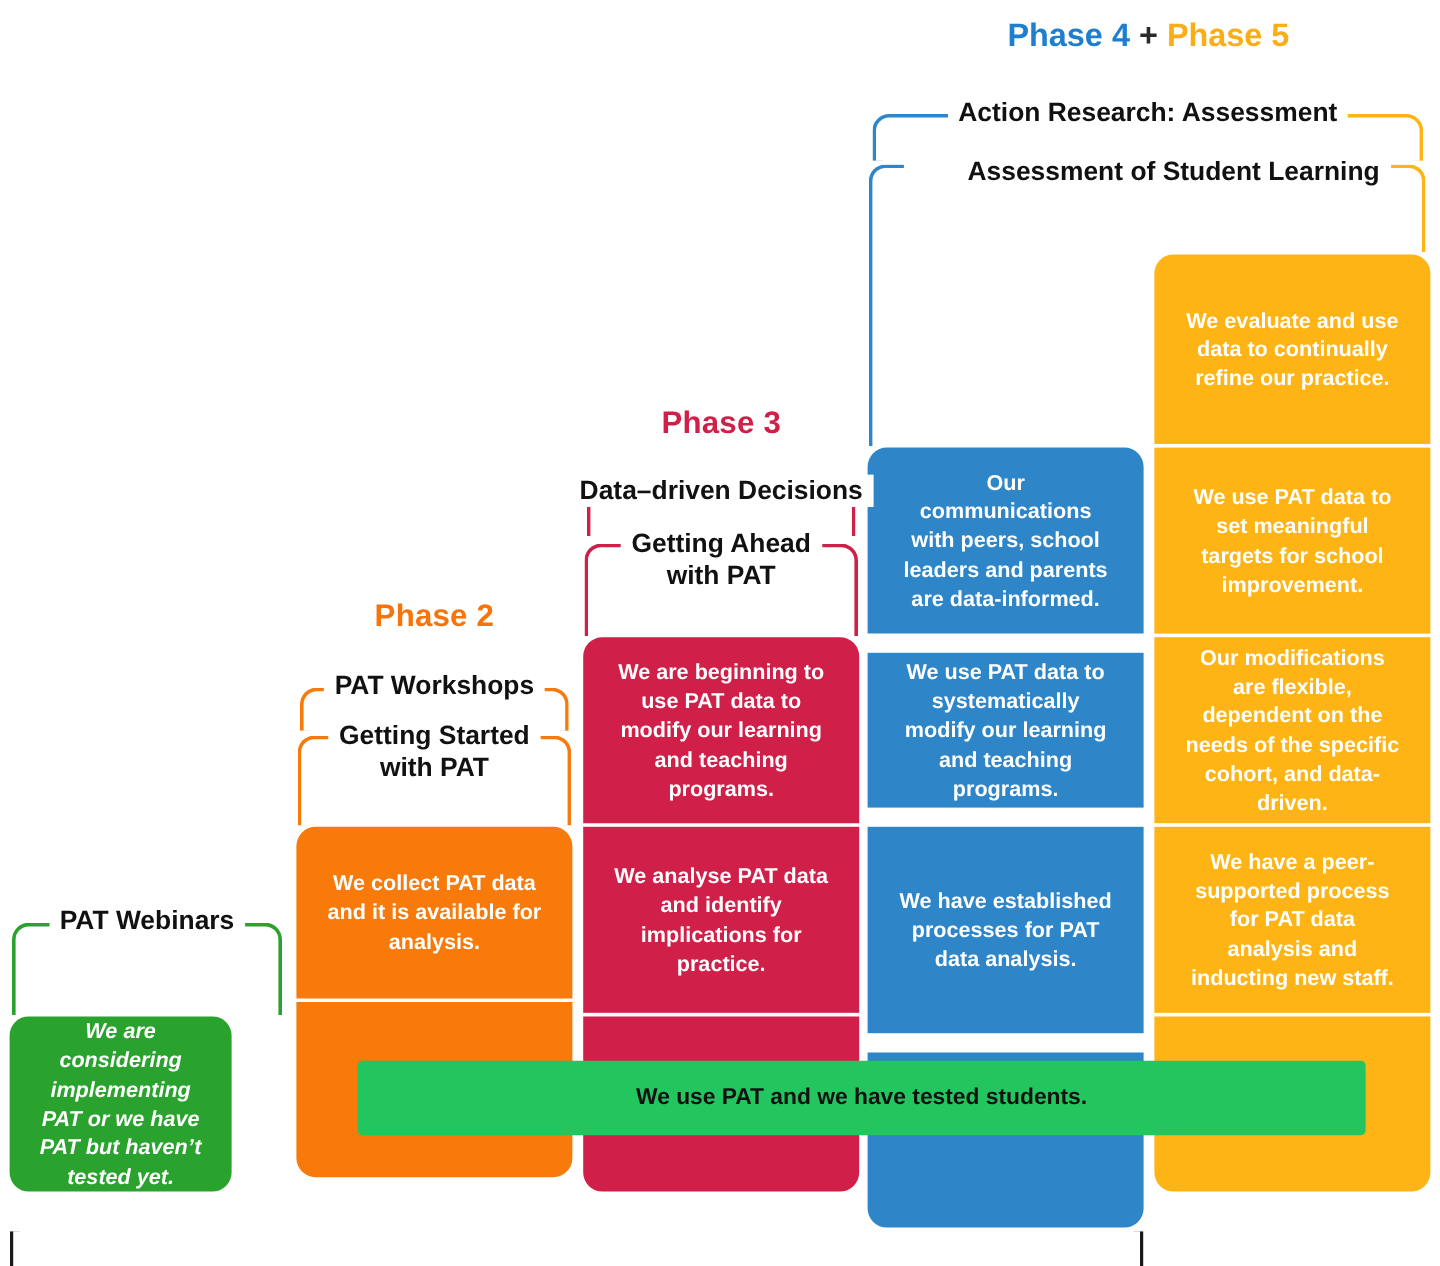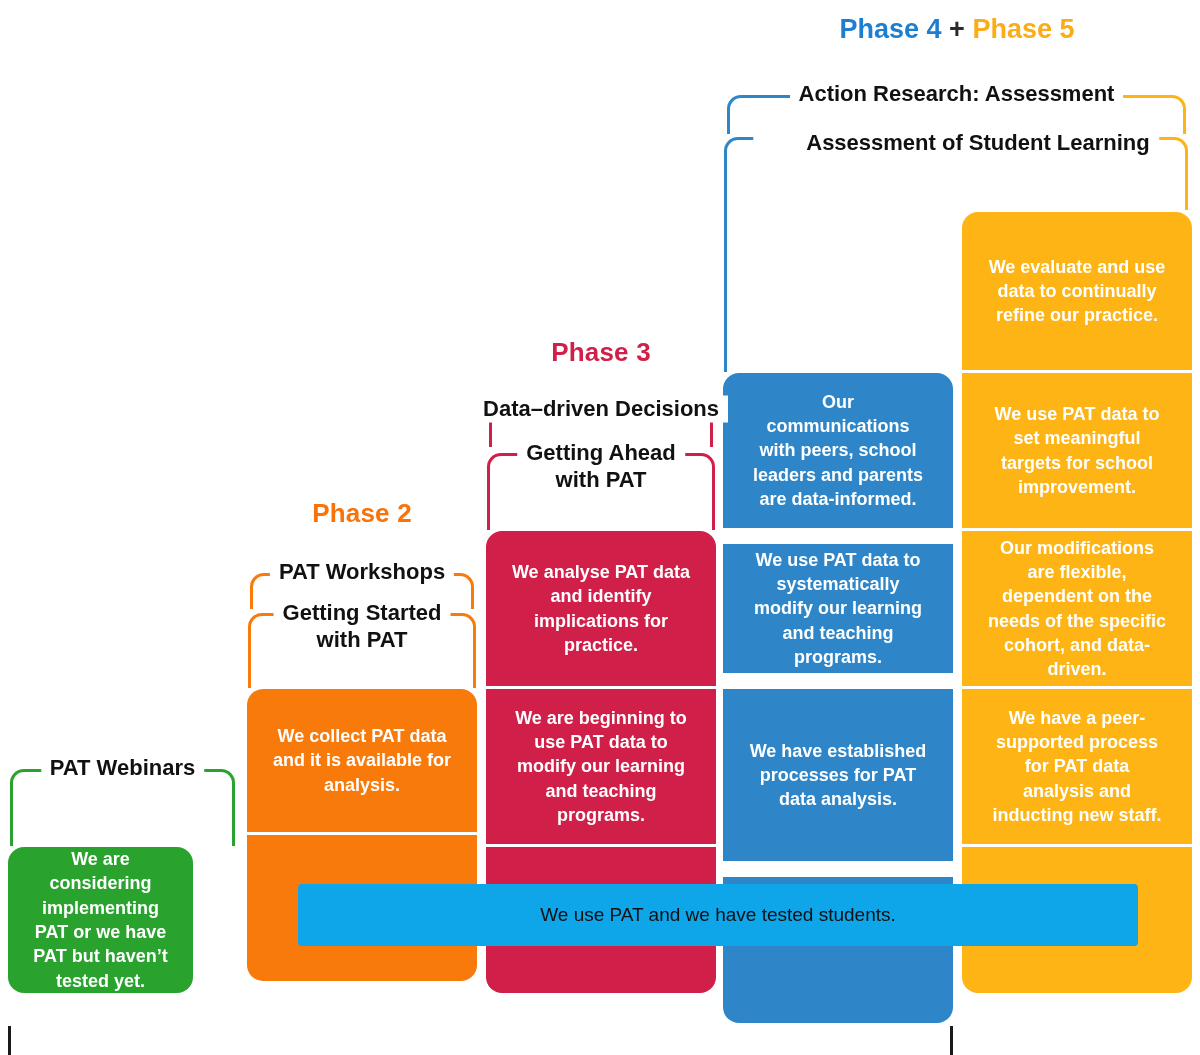--- a/index.html
+++ b/index.html
@@ -35,23 +35,23 @@
   }
   .blabel.two{transform:translate(-50%,-25%);}
   
   .bbracket{
     position:absolute;border:3px solid #1a1a1a;border-top:none;
     border-bottom-left-radius:14px;border-bottom-right-radius:14px;box-sizing:border-box;
   }
   .bbracket .blabel{top:auto;bottom:-3px;transform:translate(-50%,52%);font-size:18px;}
   
   .shared-bar{
-    position:absolute;background:#0ea5e9;border-radius:4px;z-index:5;
+    position:absolute;background:#22c55e;border-radius:4px;z-index:5;
     display:flex;align-items:center;justify-content:center;
-    font-weight:400;font-size:19px;color:#111;text-align:center;
+    font-weight:700;font-size:19px;color:#111;text-align:center;
   }
   
   .h45{position:absolute;font-weight:700;font-size:27px;text-align:center;}
   .h45 .p4{color:#1E7FD0;} .h45 .plus{color:#2b2b2b;} .h45 .p5{color:#FBAD18;}
   .t-green{color:#1FA026;} .t-orange{color:#F8730A;} .t-red{color:#D01F48;}
 </style>
 </head>
 <body>
 
 <div class="canvas">
@@ -105,32 +105,32 @@
       <span style="display:block;">with PAT</span>
     </div>
   </div>
 
   <div class="bracket" style="left:10px;top:769px;width:225px;--cl:#29A32E;--cr:#29A32E;">
     <div class="bh l" style="height:77px;"></div>
     <div class="bh r" style="height:77px;"></div>
     <div class="blabel">PAT Webinars</div>
   </div>
 
-  <div class="col c-green" style="left:8px;top:847px;width:185px;">
+  <div class="col c-green" style="left:8px;top:847px;width:185px;font-style:italic;">
     <div class="seg" style="height:146px;">We are considering implementing PAT or we have PAT but haven’t tested yet.</div>
   </div>
 
   <div class="col c-orange" style="left:247px;top:689px;width:230px;">
     <div class="seg" style="height:143px;">We collect PAT data and it is available for analysis.</div>
     <div class="seg" style="height:146px;"></div>
   </div>
 
   <div class="col c-red" style="left:486px;top:531px;width:230px;">
+    <div class="seg" style="height:155px;">We are beginning to use PAT data to modify our learning and teaching programs.</div>
     <div class="seg" style="height:155px;">We analyse PAT data and identify implications for practice.</div>
-    <div class="seg" style="height:155px;">We are beginning to use PAT data to modify our learning and teaching programs.</div>
     <div class="seg" style="height:146px;"></div>
   </div>
 
   <div class="col c-blue" style="left:723px;top:373px;width:230px;gap:16px;">
     <div class="seg" style="height:155px;">Our communications with peers, school leaders and parents are data-informed.</div>
     <div class="seg" style="height:129px;">We use PAT data to systematically modify our learning and teaching programs.</div>
     <div class="seg" style="height:172px;">We have established processes for PAT data analysis.</div>
     <div class="seg" style="height:146px;"></div>
   </div>
 

